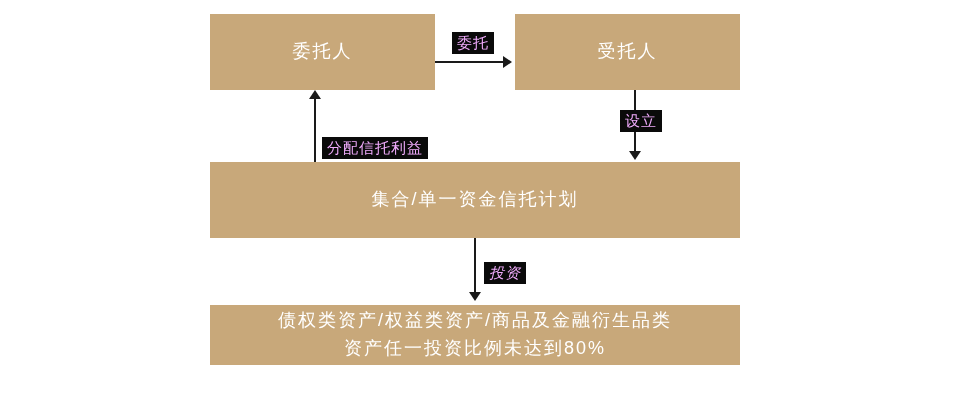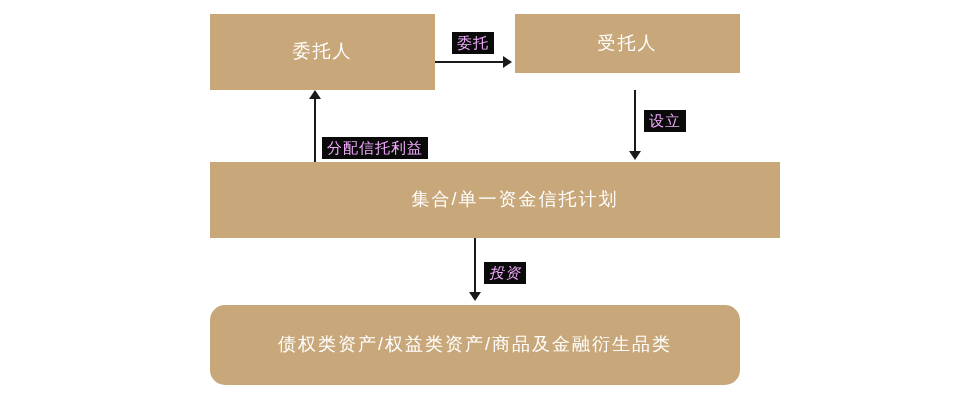--- a/index.html
+++ b/index.html
@@ -25,23 +25,23 @@
     flex-direction: column;
     align-items: center;
     justify-content: center;
     text-align: center;
     font-size: 18px;
     letter-spacing: 2px;
     line-height: 1.55;
     font-weight: 400;
   }
   .node-principal { left: 210px; top: 14px;  width: 225px; height: 76px; text-align: center; }
-  .node-trustee   { left: 515px; top: 14px;  width: 225px; height: 59px; }
-  .node-plan      { left: 210px; top: 162px; width: 530px; height: 76px; padding-left: 40px; }
-  .node-assets    { left: 210px; top: 305px; width: 530px; height: 80px; border-radius: 15px; }
+  .node-trustee   { left: 515px; top: 14px;  width: 225px; height: 76px; }
+  .node-plan      { left: 210px; top: 162px; width: 530px; height: 76px; }
+  .node-assets    { left: 210px; top: 305px; width: 530px; height: 60px; }
 
   .hline {
     position: absolute;
     height: 2px;
     background: #1a1a1a;
   }
   .vline {
     position: absolute;
     width: 2px;
     background: #1a1a1a;
@@ -89,31 +89,32 @@
   <div class="node node-trustee">
     <div>受托人</div>
   </div>
 
   <div class="node node-plan">
     <div>集合/单一资金信托计划</div>
   </div>
 
   <div class="node node-assets">
     <div>债权类资产/权益类资产/商品及金融衍生品类</div>
+    <div>资产任一投资比例未达到80%</div>
   </div>
 
   <div class="hline" style="left:435px; top:61px; width:68px;"></div>
   <div class="arrowhead ah-right" style="left:503px; top:56px;"></div>
   <div class="edge-label" style="left:452px; top:32px;">委托</div>
 
   <div class="vline" style="left:314px; top:96px; height:66px;"></div>
   <div class="arrowhead ah-up" style="left:309px; top:90px;"></div>
   <div class="edge-label" style="left:322px; top:110px;margin-top:27px;">分配信托利益</div>
 
   <div class="vline" style="left:634px; top:90px; height:62px;"></div>
   <div class="arrowhead ah-down" style="left:629px; top:151px;"></div>
-  <div class="edge-label" style="left:644px; top:110px;">设立</div>
+  <div class="edge-label" style="left:620px; top:110px;">设立</div>
 
   <div class="vline" style="left:474px; top:238px; height:55px;"></div>
   <div class="arrowhead ah-down" style="left:469px; top:292px;"></div>
   <div class="edge-label" style="left:484px; top:262px;font-style:italic;">投资</div>
 
 </div>
 
 </body></html>

